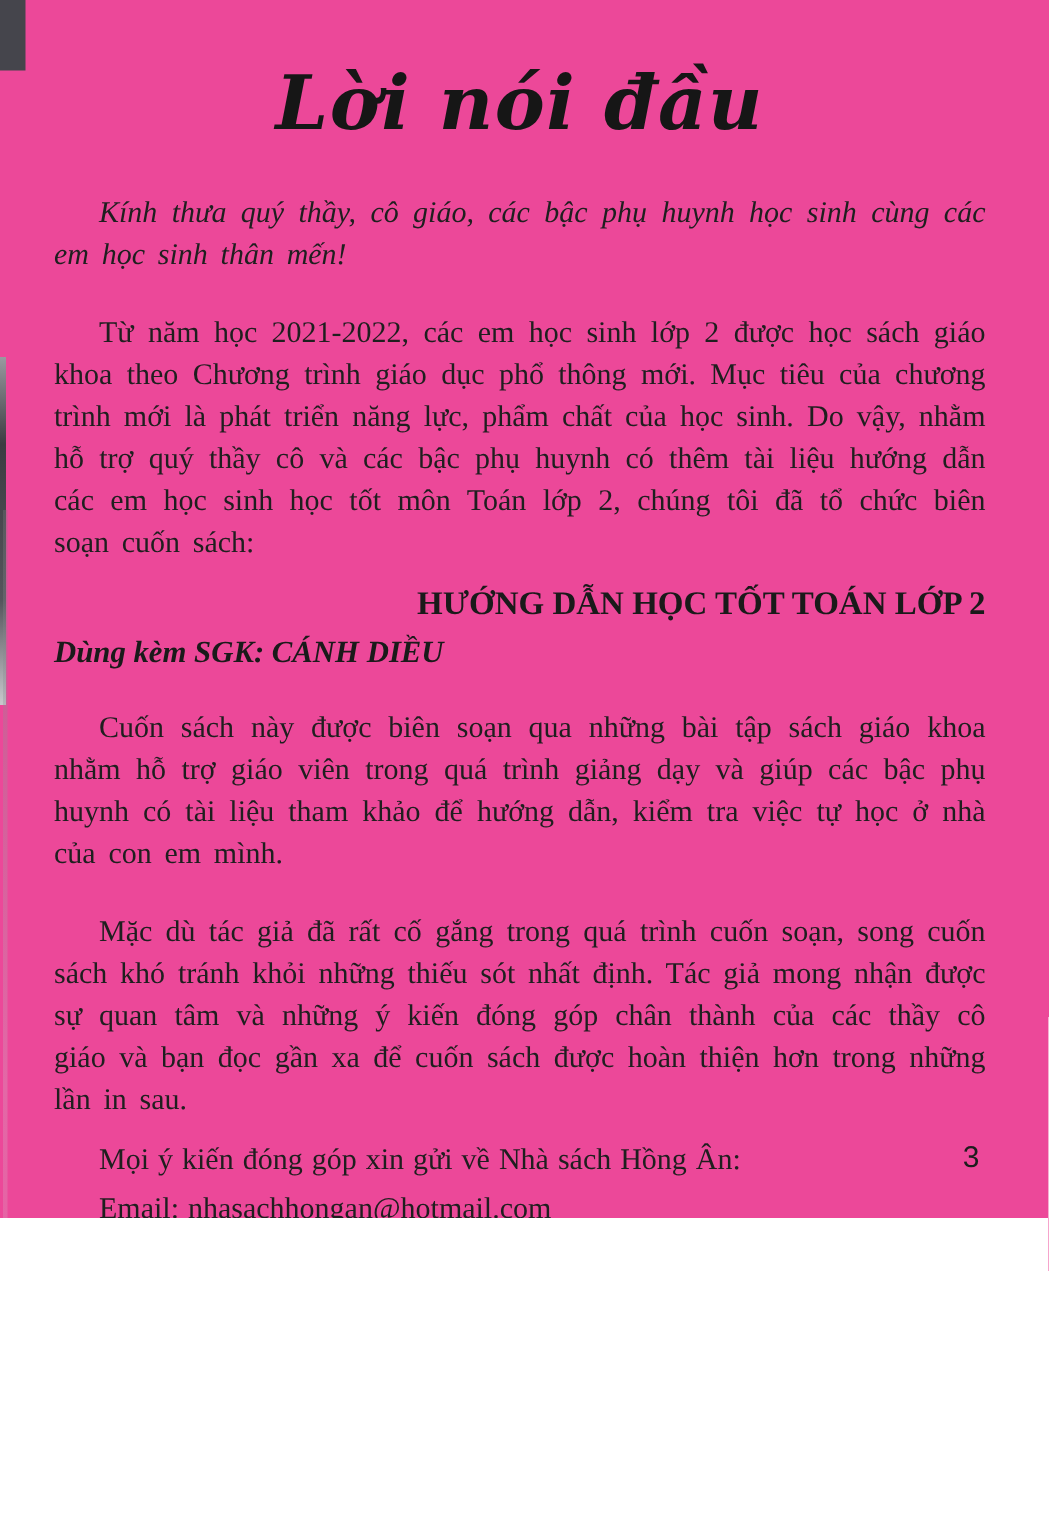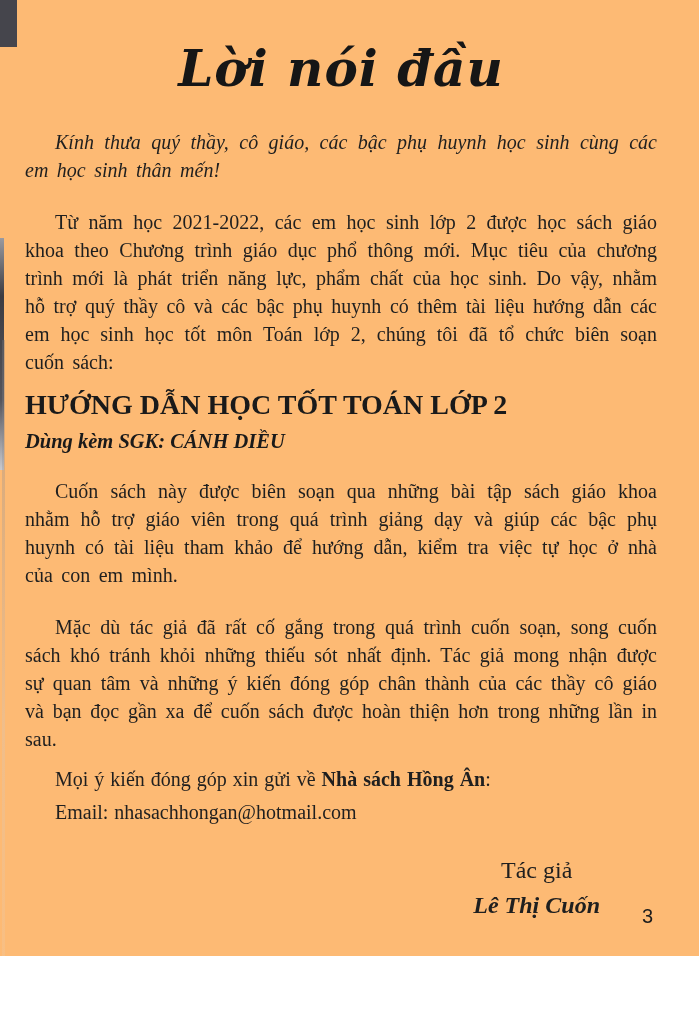--- a/index.html
+++ b/index.html
@@ -3,24 +3,24 @@
 <meta charset="utf-8">
 <style>
   html, body {
     margin: 0;
     padding: 0;
     background: #ffffff;
   }
   .page {
     position: relative;
     width: 699px;
-    height: 956px;
+    height: 812px;
     box-sizing: border-box;
-    padding: 0 42px 0 25px;
-    background: #fdba74;
+    padding: 0 42px 0 36px;
+    background: #ec4899;
     overflow: hidden;
     font-family: "Liberation Serif", serif;
     color: #1f1f1f;
   }
 
   
   .corner-mark {
     position: absolute;
     left: 0; top: 0;
     width: 17px; height: 47px;
@@ -56,41 +56,41 @@
     font-size: 20px;
     line-height: 28px;
     text-align: justify;
     text-indent: 30px;
     word-spacing: 3.5px;
   }
   .italic { font-style: italic; }
 
   .book-title {
     margin-top: 13px;
-    text-align: left;
+    text-align: right;
     font-weight: bold;
-    font-size: 28px;
+    font-size: 22px;
     color: #1a1a1a;
   }
   .book-subtitle {
     margin-top: 9px;
     font-weight: bold;
     font-style: italic;
     font-size: 20.5px;
     color: #1a1a1a;
   }
 
   .contact-line {
     margin: 0 0 0 30px;
     font-size: 20px;
     line-height: 33px;
     word-spacing: 1px;
   }
   .contact-first { margin-top: 10px; }
-  .publisher { font-weight: bold; }
+  .publisher { font-weight: normal; }
 
   .signoff {
     width: max-content;
     margin: 24px 57px 0 auto;
     text-align: center;
     font-size: 24px;
     line-height: 35px;
   }
   .author {
     font-weight: bold;

